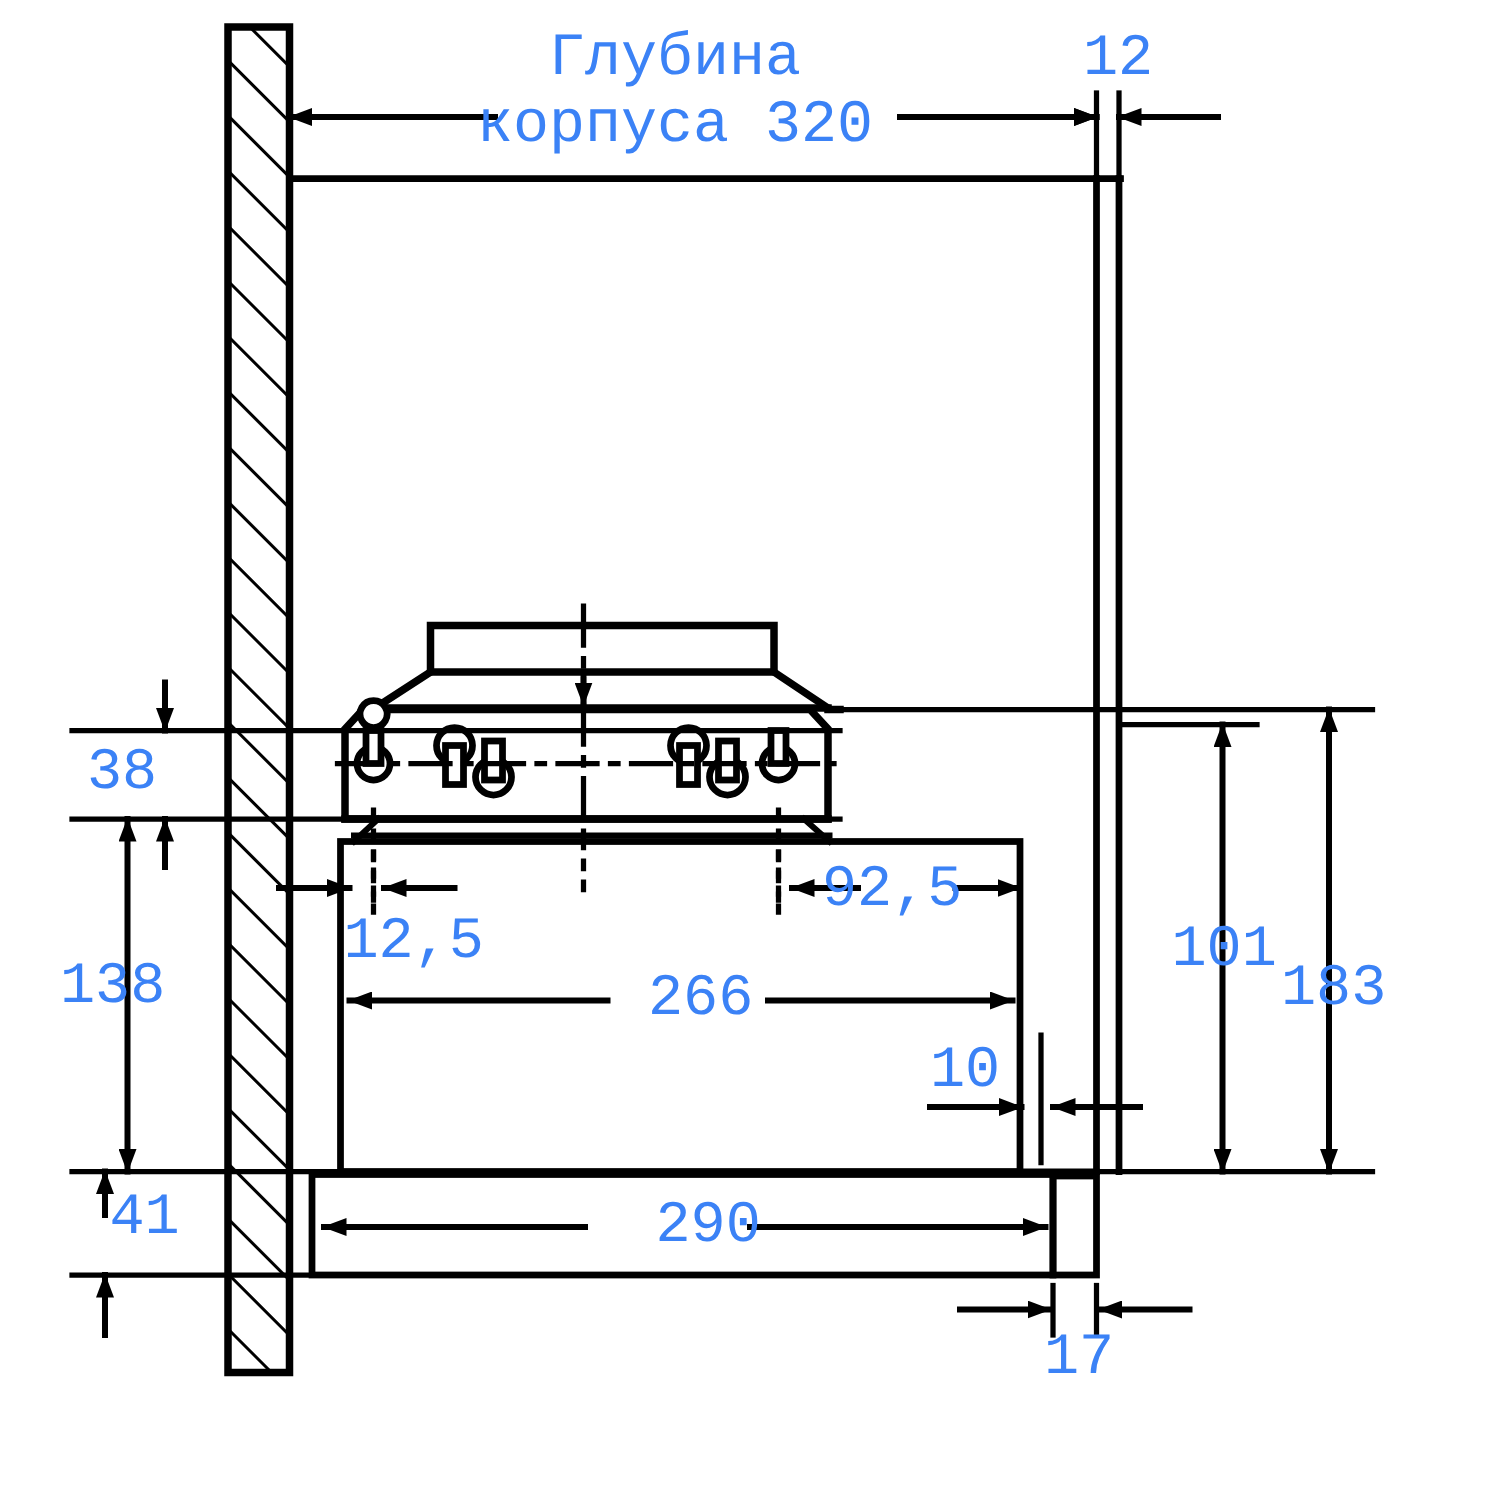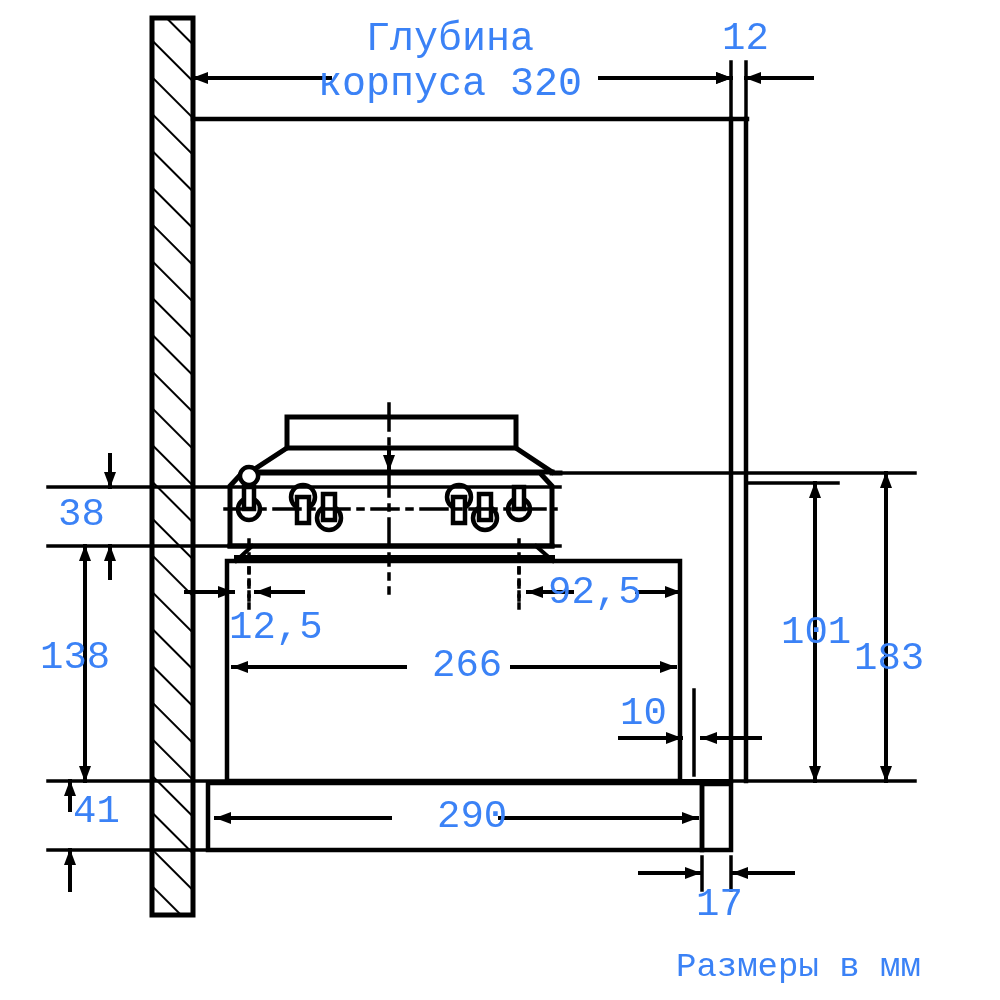--- a/index.html
+++ b/index.html
@@ -202,15 +202,14 @@
   <div class="lbl t-dim" style="left:620px;top:693px;">10</div>
 
   <div class="lbl t-dim" style="left:408px;top:796px;margin-left:29px;">290</div>
 
   <div class="lbl t-dim" style="left:696px;top:884px;text-align:right;">17</div>
 
   <div class="lbl t-dim" style="left:781px;top:612px;">101</div>
 
   <div class="lbl t-dim" style="left:854px;top:603px;margin-top:35px;">183</div>
 
-  <div class="lbl t-cap" style="left:676px;top:948px;">Размеры в мм</div>
 
 </div>
 
 </body></html>

